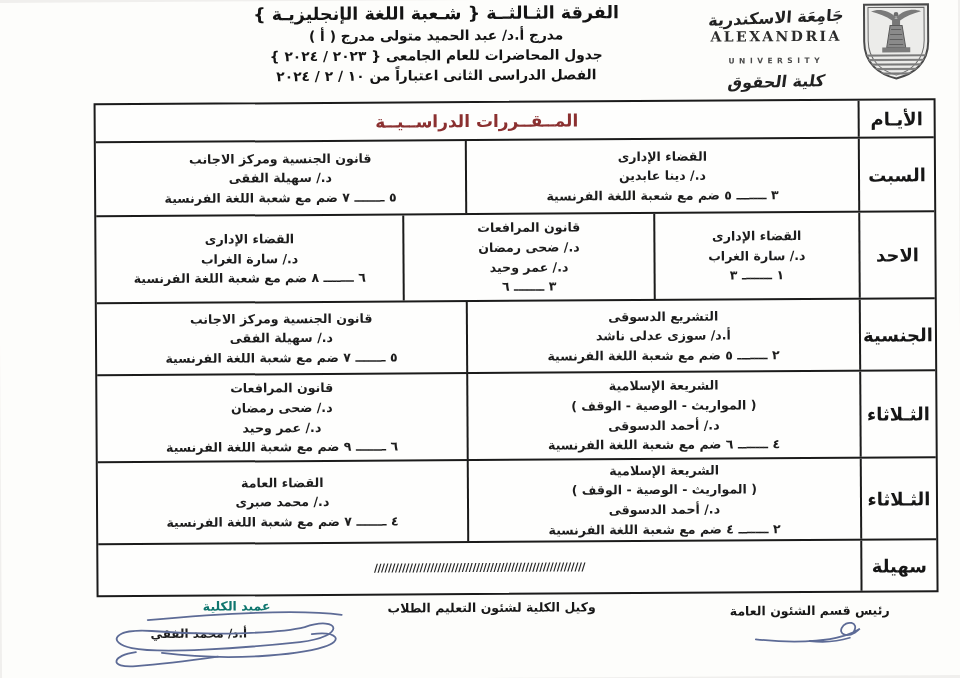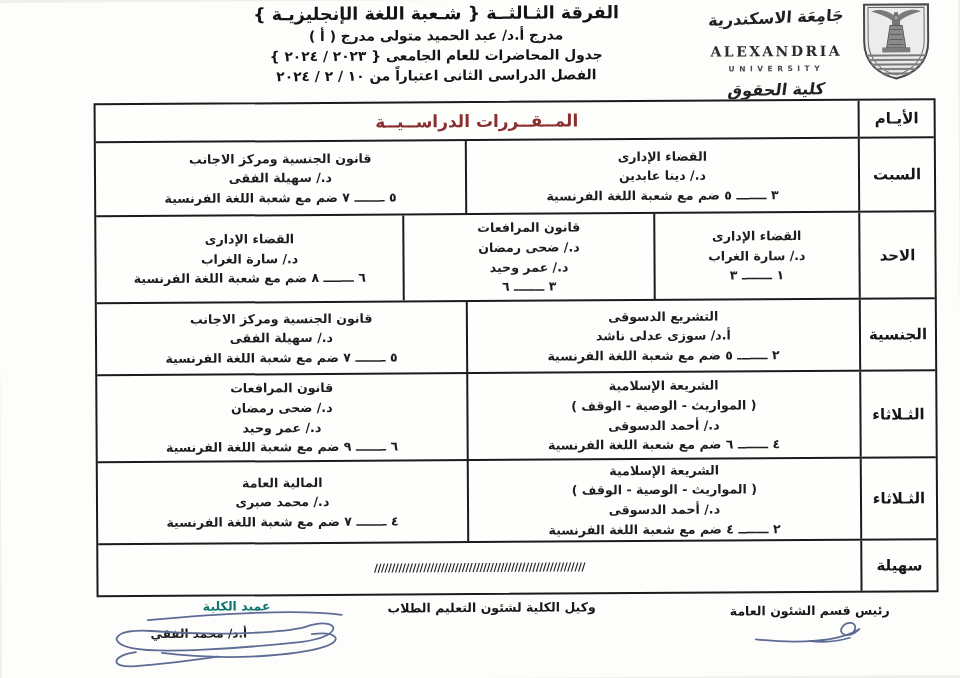--- a/index.html
+++ b/index.html
@@ -21,40 +21,40 @@
   .t-line1 { font-size:17.5px; font-weight:bold; letter-spacing:.3px; }
   .t-line  { font-size:13.8px; font-weight:bold; margin-top:4px; }
 
   .logo-block {
     position:absolute; top:4px; left:692px; width:242px;
     display:flex; flex-direction:row-reverse; gap:5px;
   }
   .shield-wrap { width:72px; height:80px; }
   .logo-text { width:158px; text-align:center; padding-top:6px; color:#222; }
   .calli { font-size:16px; font-weight:bold; transform:skewX(-6deg) rotate(-2deg); white-space:nowrap; }
-  .alex  { font-family:"DejaVu Serif", serif; font-size:14px; font-weight:bold; letter-spacing:2.5px; margin-top:16px; color:#2b2b2b; }
-  .univ  { font-size:7.5px; font-weight:bold; letter-spacing:4.5px; color:#4a4a4a; margin-top:5px; }
+  .alex  { font-family:"DejaVu Serif", serif; font-size:14px; font-weight:bold; letter-spacing:2.5px; margin-top:1px; color:#2b2b2b; }
+  .univ  { font-size:7.5px; font-weight:bold; letter-spacing:4.5px; color:#4a4a4a; margin-top:12px; }
   .fac   { font-size:16px; font-weight:bold; margin-top:7px; transform:skewX(-9deg) rotate(-1deg); }
 
   
   .sched {
     position:absolute; top:101px; left:95px; width:842px;
     border:2.5px solid #1b1b1b; direction:rtl; background:#fefefd;
     box-sizing:border-box;
   }
   .trow { display:flex; border-bottom:2px solid #1b1b1b; box-sizing:border-box; }
   .trow:last-child { border-bottom:none; }
   .cell {
     box-sizing:border-box; border-left:2px solid #1b1b1b;
     display:flex; flex-direction:column; justify-content:center; align-items:center;
     padding:2px 4px; overflow:hidden;
   }
   .trow > .cell:last-child { border-left:none; }
   .day-cell {
-    flex:0 0 76px; font-size:15px; font-weight:bold; color:#161616;
+    flex:0 0 76px; font-size:18px; font-weight:bold; color:#161616;
     justify-content:center;
   }
   .header-row { height:38px; }
   .header-cell { flex:1 1 0; font-size:17px; font-weight:bold; }
   .course-cell { font-size:12.6px; font-weight:bold; color:#1d1d1d; }
   .cline { line-height:1.55; white-space:nowrap; }
   .cline.slashes { font-size:11px; letter-spacing:-.5px; color:#242424; }
 
   
   .f-right {
@@ -191,21 +191,21 @@
         </div>
         <div class="trow" style="height: 82px;">
           <div class="cell day-cell">الثـلاثاء</div>
           <div class="cell course-cell" style="flex: 393 1 0px;">
             <div class="cline">الشريعة الإسلامية</div>
             <div class="cline">( المواريث - الوصية - الوقف )</div>
             <div class="cline">د./ أحمد الدسوقى</div>
             <div class="cline">٢ ـــــــ ٤ ضم مع شعبة اللغة الفرنسية</div>
           </div>
           <div class="cell course-cell" style="flex: 370 1 0px;">
-            <div class="cline">المالية العامة</div>
+            <div class="cline">القضاء العامة</div>
             <div class="cline">د./ محمد صبرى</div>
             <div class="cline">٤ ـــــــ ٧ ضم مع شعبة اللغة الفرنسية</div>
           </div>
         </div>
         <div class="trow" style="height: 50px;">
           <div class="cell day-cell">سهيلة</div>
           <div class="cell course-cell" style="flex: 763 1 0px;">
             <div class="cline slashes">////////////////////////////////////////////////////////////</div>
           </div>
         </div>

